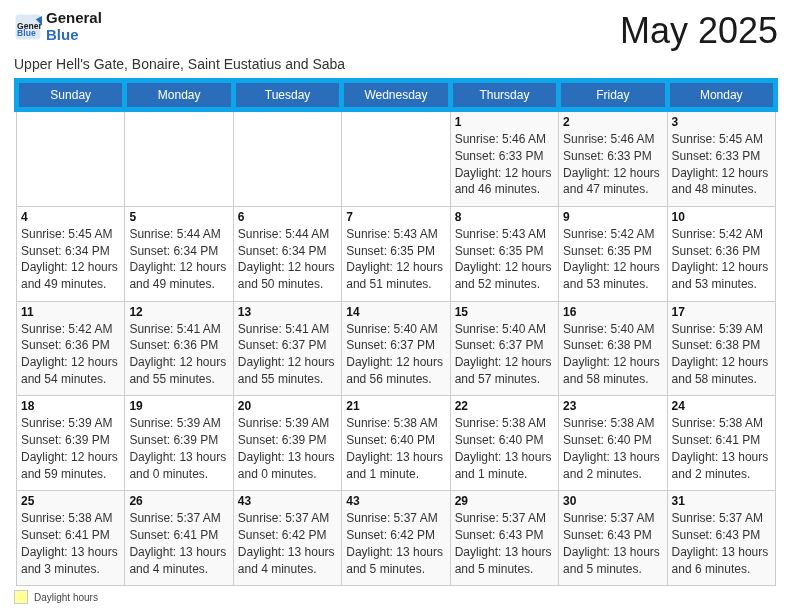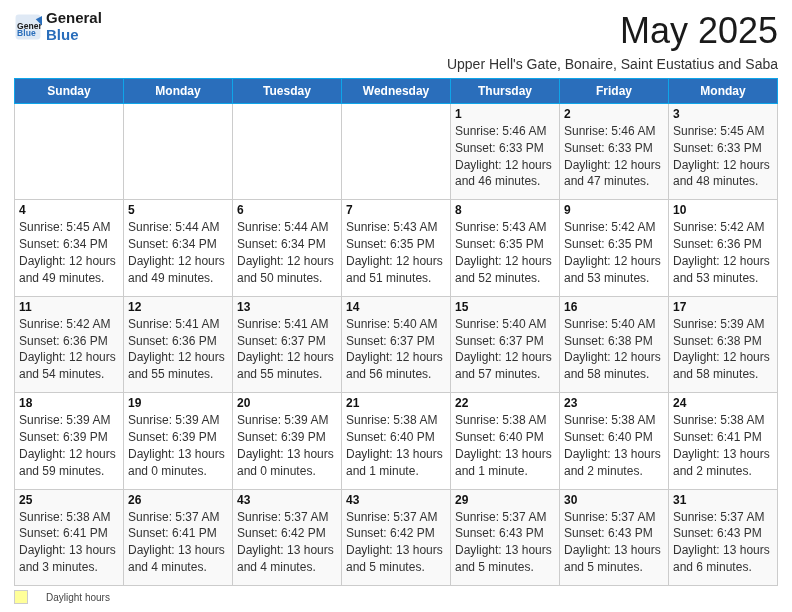--- a/index.html
+++ b/index.html
@@ -31,39 +31,39 @@
     .logo-icon {
       width: 28px;
       height: 28px;
     }
     .month-title {
       font-size: 36px;
       font-weight: normal;
       color: #1a1a1a;
     }
     .subtitle {
-      text-align: right;
+      text-align: left;
       font-size: 14px;
       color: #333;
       margin-bottom: 6px;
     }
     .calendar-table {
       width: 100%;
       border-collapse: collapse;
       flex: 1;
       table-layout: fixed;
     }
     .calendar-table thead tr th {
       background: #2a6ebb;
       color: #fff;
       font-size: 12px;
-      font-weight: bold;
+      font-weight: normal;
       text-align: center;
       padding: 5px 2px;
-      border: 1px solid #0ea5e9;
+      border: 5px solid #0ea5e9;
     }
     .calendar-table tbody tr td {
       border: 1px solid #ccc;
       vertical-align: top;
       padding: 3px 4px;
       font-size: 9.5px;
       color: #222;
       height: 88px;
       background: #fff;
     }
@@ -80,21 +80,21 @@
       line-height: 1.4;
       font-size: 12px;
       color: #333;
     }
     .empty-cell {
       background: #fff !important;
     }
     .legend {
       display: flex;
       align-items: center;
-      gap: 18px;
+      gap: 6px;
       margin-top: 4px;
       font-size: 10px;
       color: #444;
     }
     .legend-box {
       width: 14px;
       height: 14px;
       background: #ffff99;
       border: 1px solid #ccc;
     }

